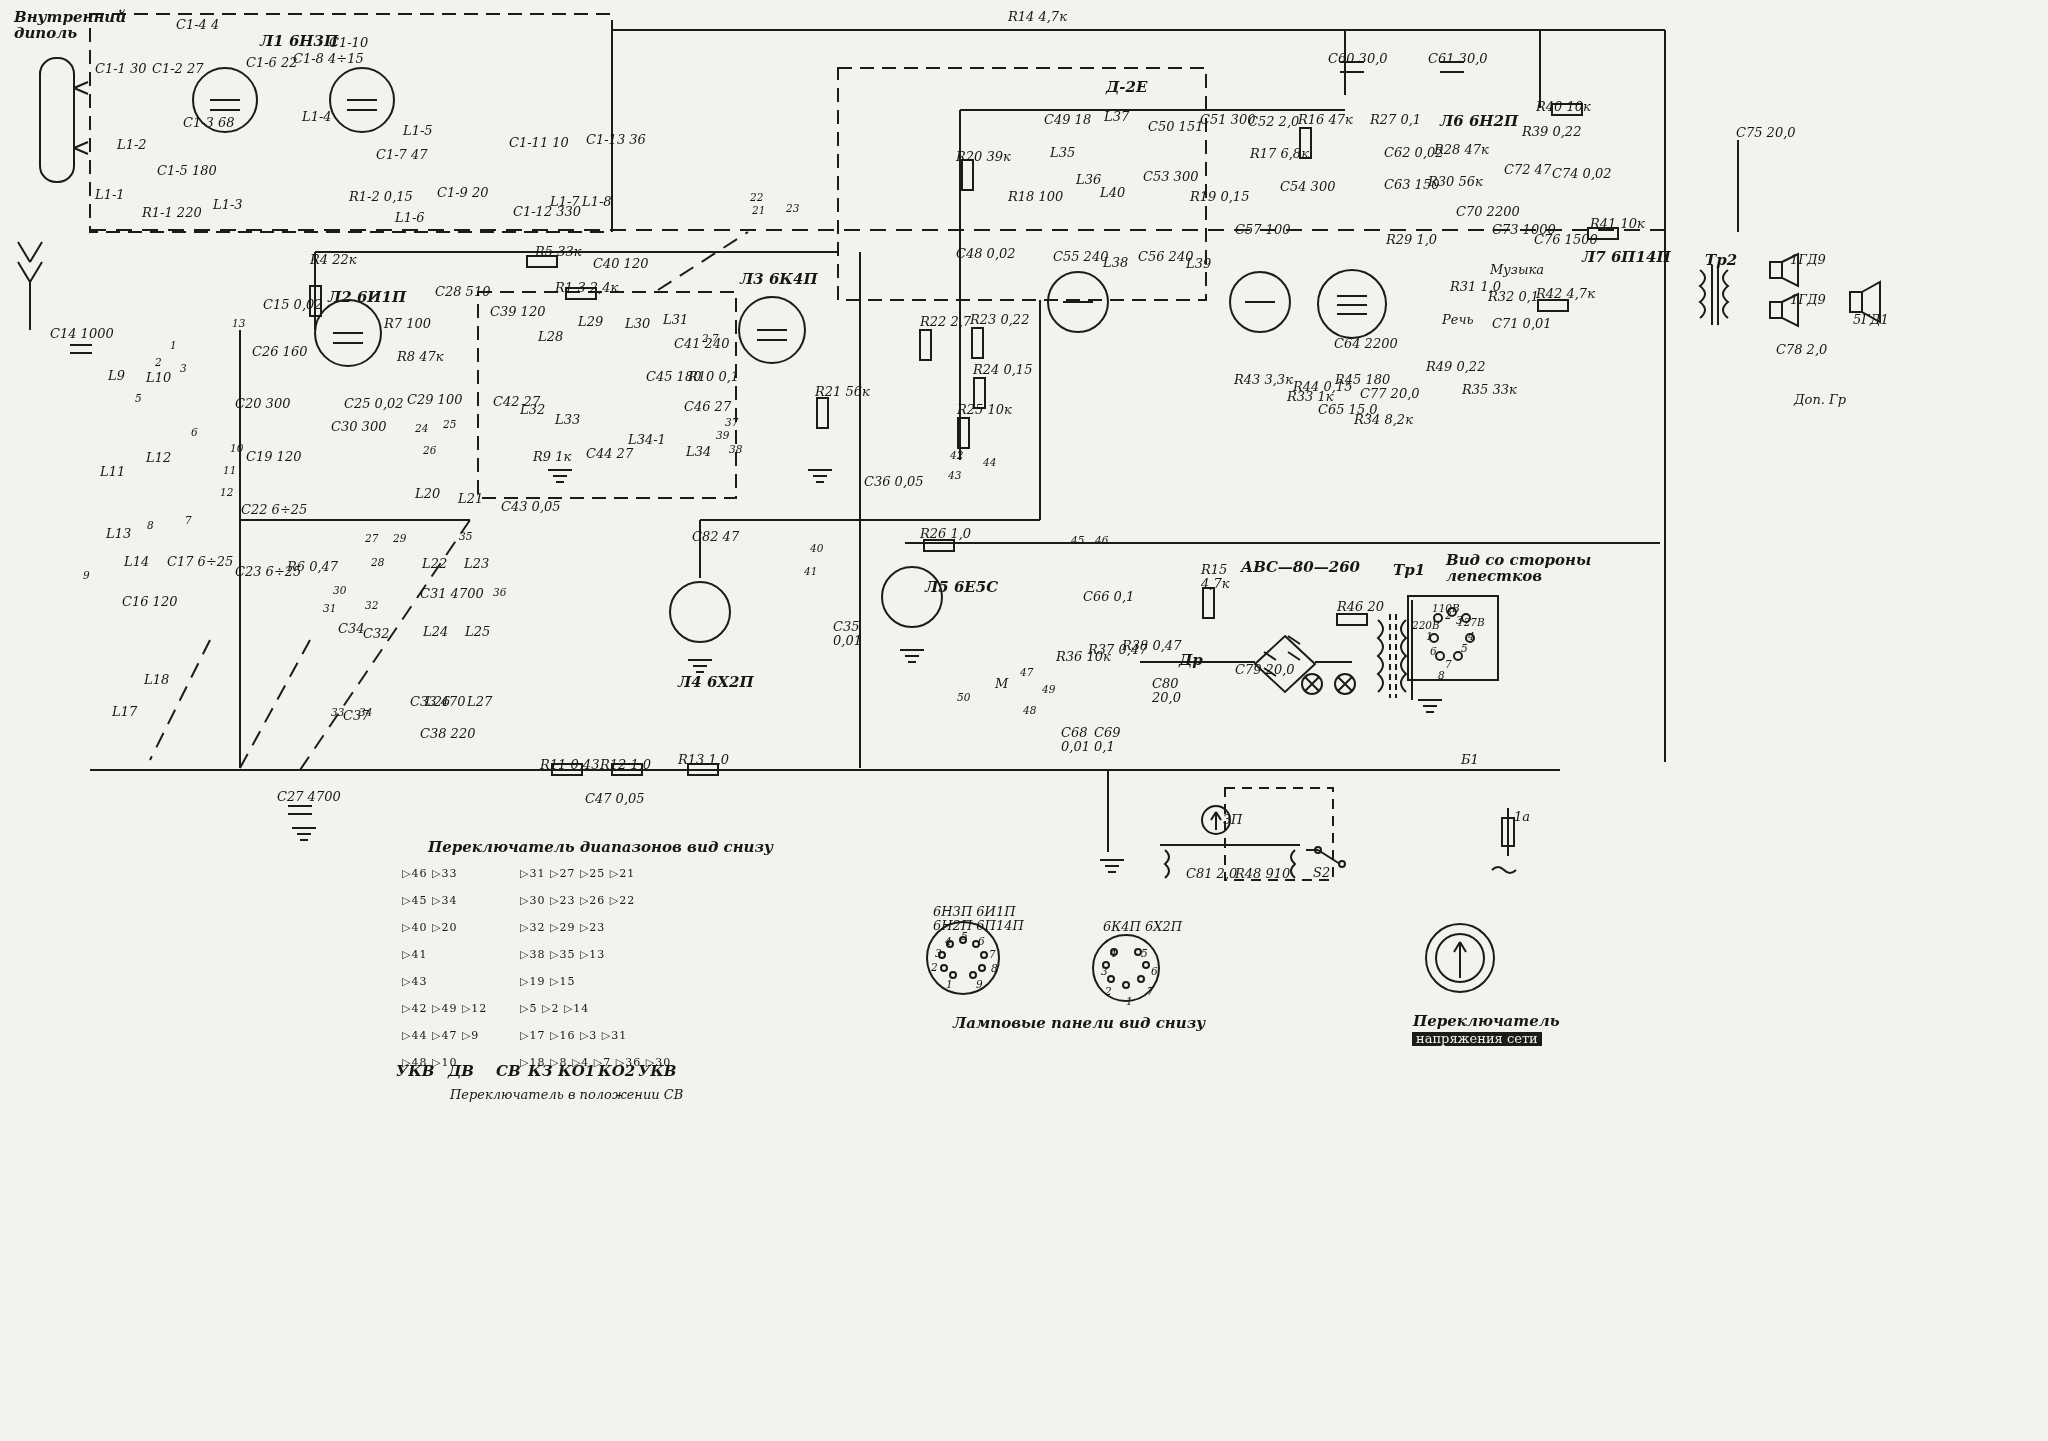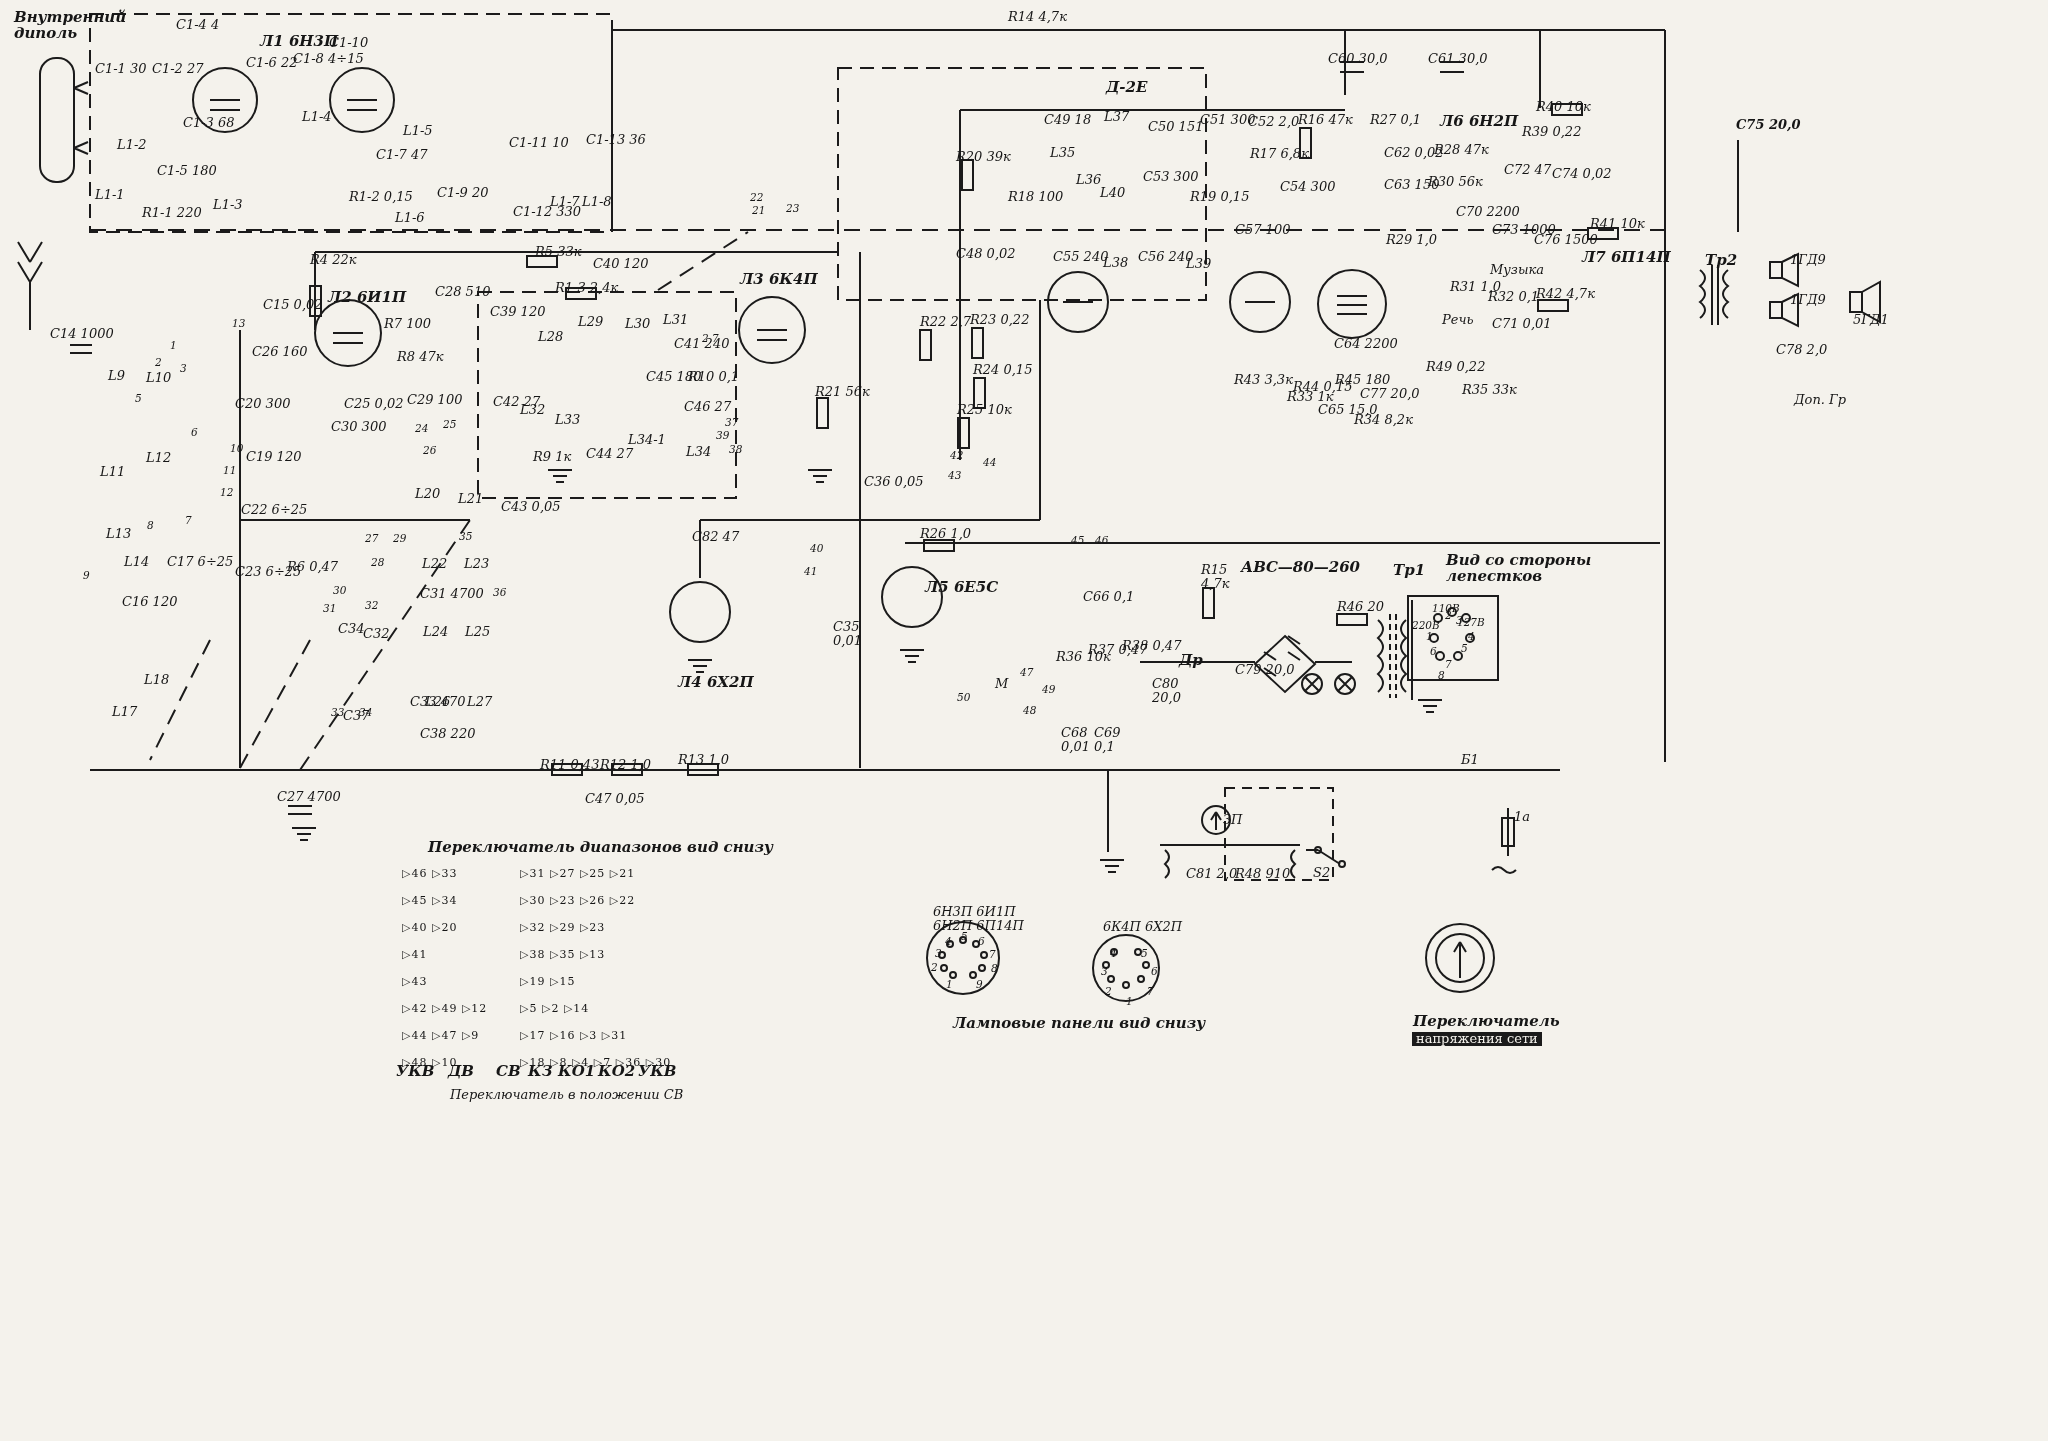--- a/index.html
+++ b/index.html
@@ -208,21 +208,21 @@
       <span class="lb" style="left: 582px; top: 195px;">L1-8</span>
       <span class="lb" style="left: 513px; top: 205px;">С1-12 330</span>
       <span class="lb" style="left: 555px; top: 281px;">R1-3 2,4к</span>
       <span class="lb s" style="left: 750px; top: 192px;">22</span>
       <span class="lb s" style="left: 752px; top: 205px;">21</span>
       <span class="lb s" style="left: 786px; top: 203px;">23</span>
       <span class="lb" style="left: 1008px; top: 10px;">R14 4,7к</span>
       <span class="lb" style="left: 1328px; top: 52px;">С60 30,0</span>
       <span class="lb" style="left: 1428px; top: 52px;">С61 30,0</span>
       <span class="lb" style="left: 1536px; top: 100px;">R40 10к</span>
-      <span class="lb" style="left: 1736px; top: 118px; font-weight: bold;">С75 20,0</span>
+      <span class="lb" style="left: 1736px; top: 126px;">С75 20,0</span>
       <span class="lb" style="left: 956px; top: 150px;">R20 39к</span>
       <span class="lb l" style="left: 1106px; top: 80px;">Д-2Е</span>
       <span class="lb" style="left: 1044px; top: 113px;">С49 18</span>
       <span class="lb" style="left: 1050px; top: 146px;">L35</span>
       <span class="lb" style="left: 1104px; top: 110px;">L37</span>
       <span class="lb" style="left: 1148px; top: 120px;">С50 151</span>
       <span class="lb" style="left: 1200px; top: 113px;">С51 300</span>
       <span class="lb" style="left: 1248px; top: 115px;">С52 2,0</span>
       <span class="lb" style="left: 1298px; top: 113px;">R16 47к</span>
       <span class="lb" style="left: 1076px; top: 173px;">L36</span>

